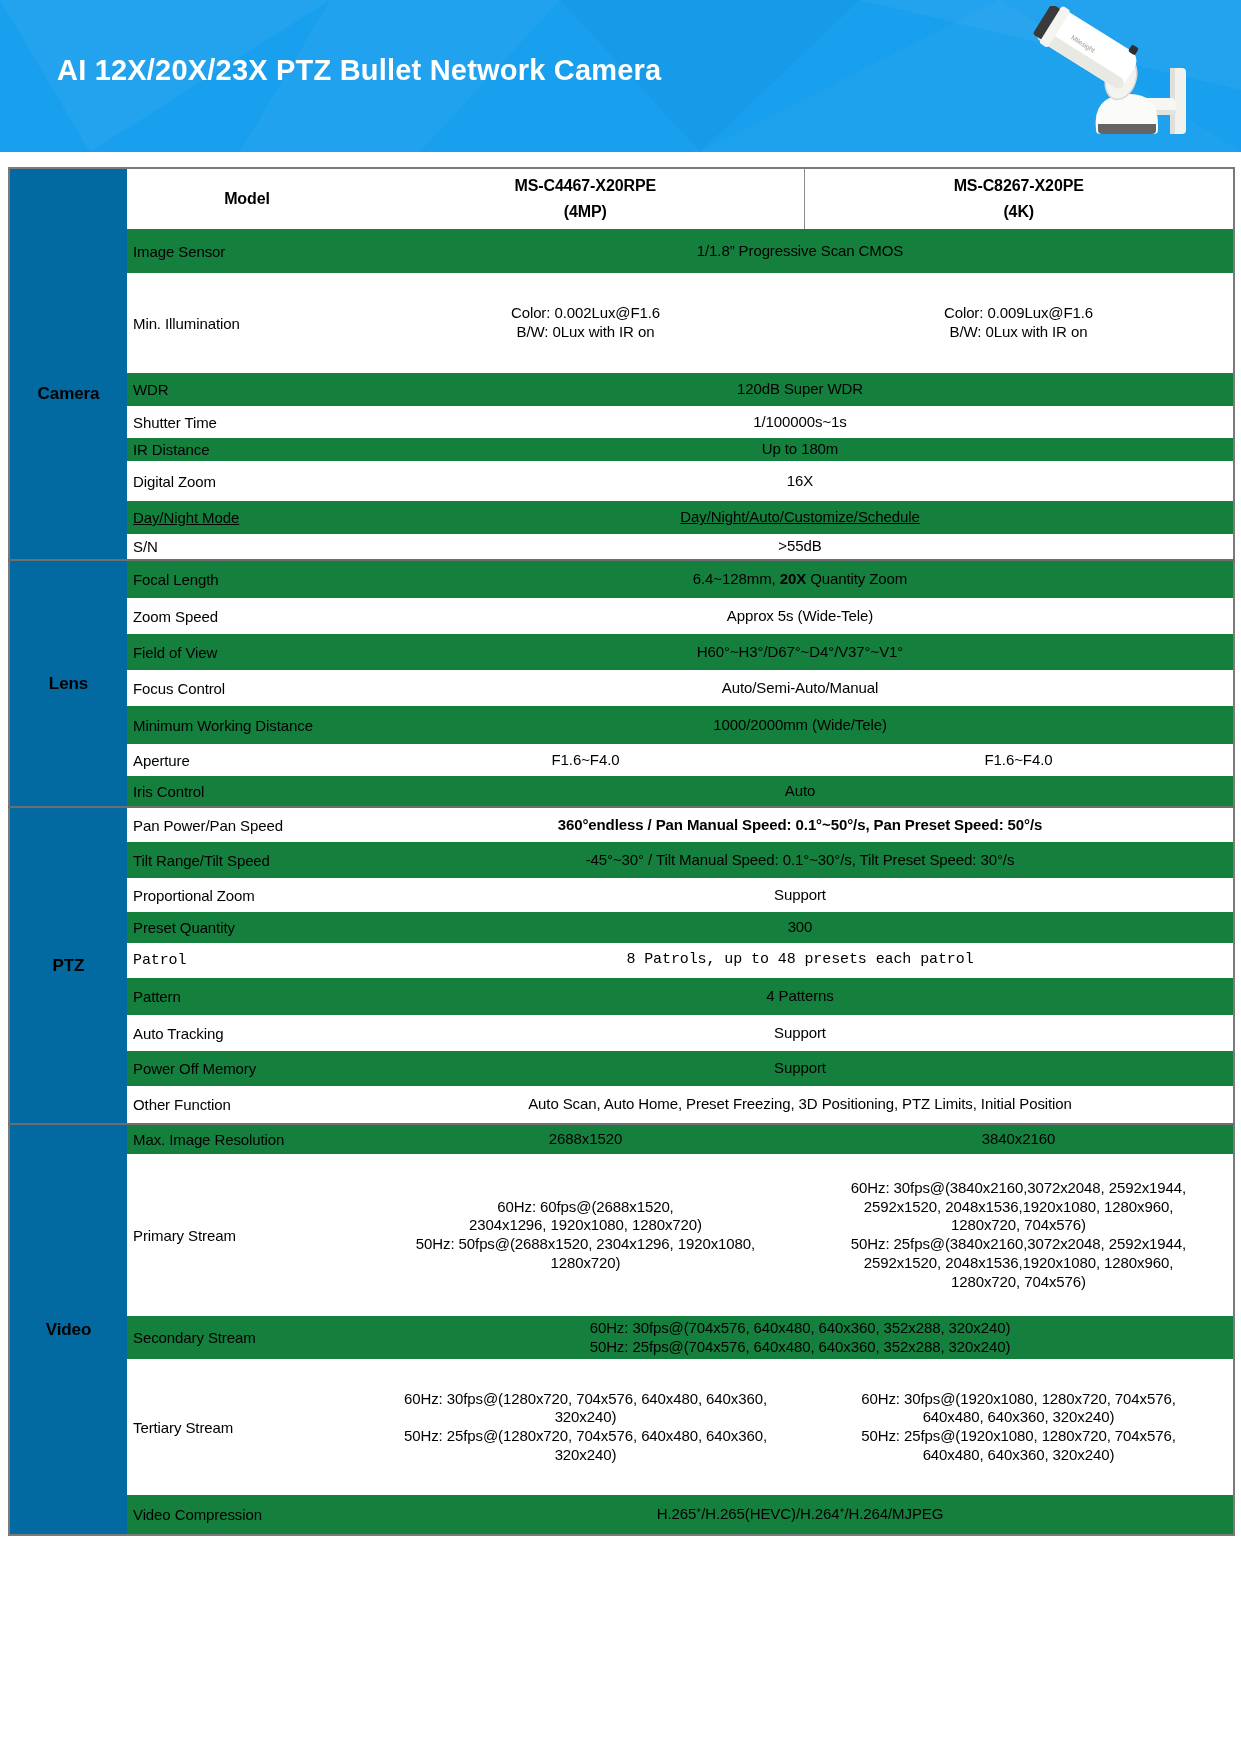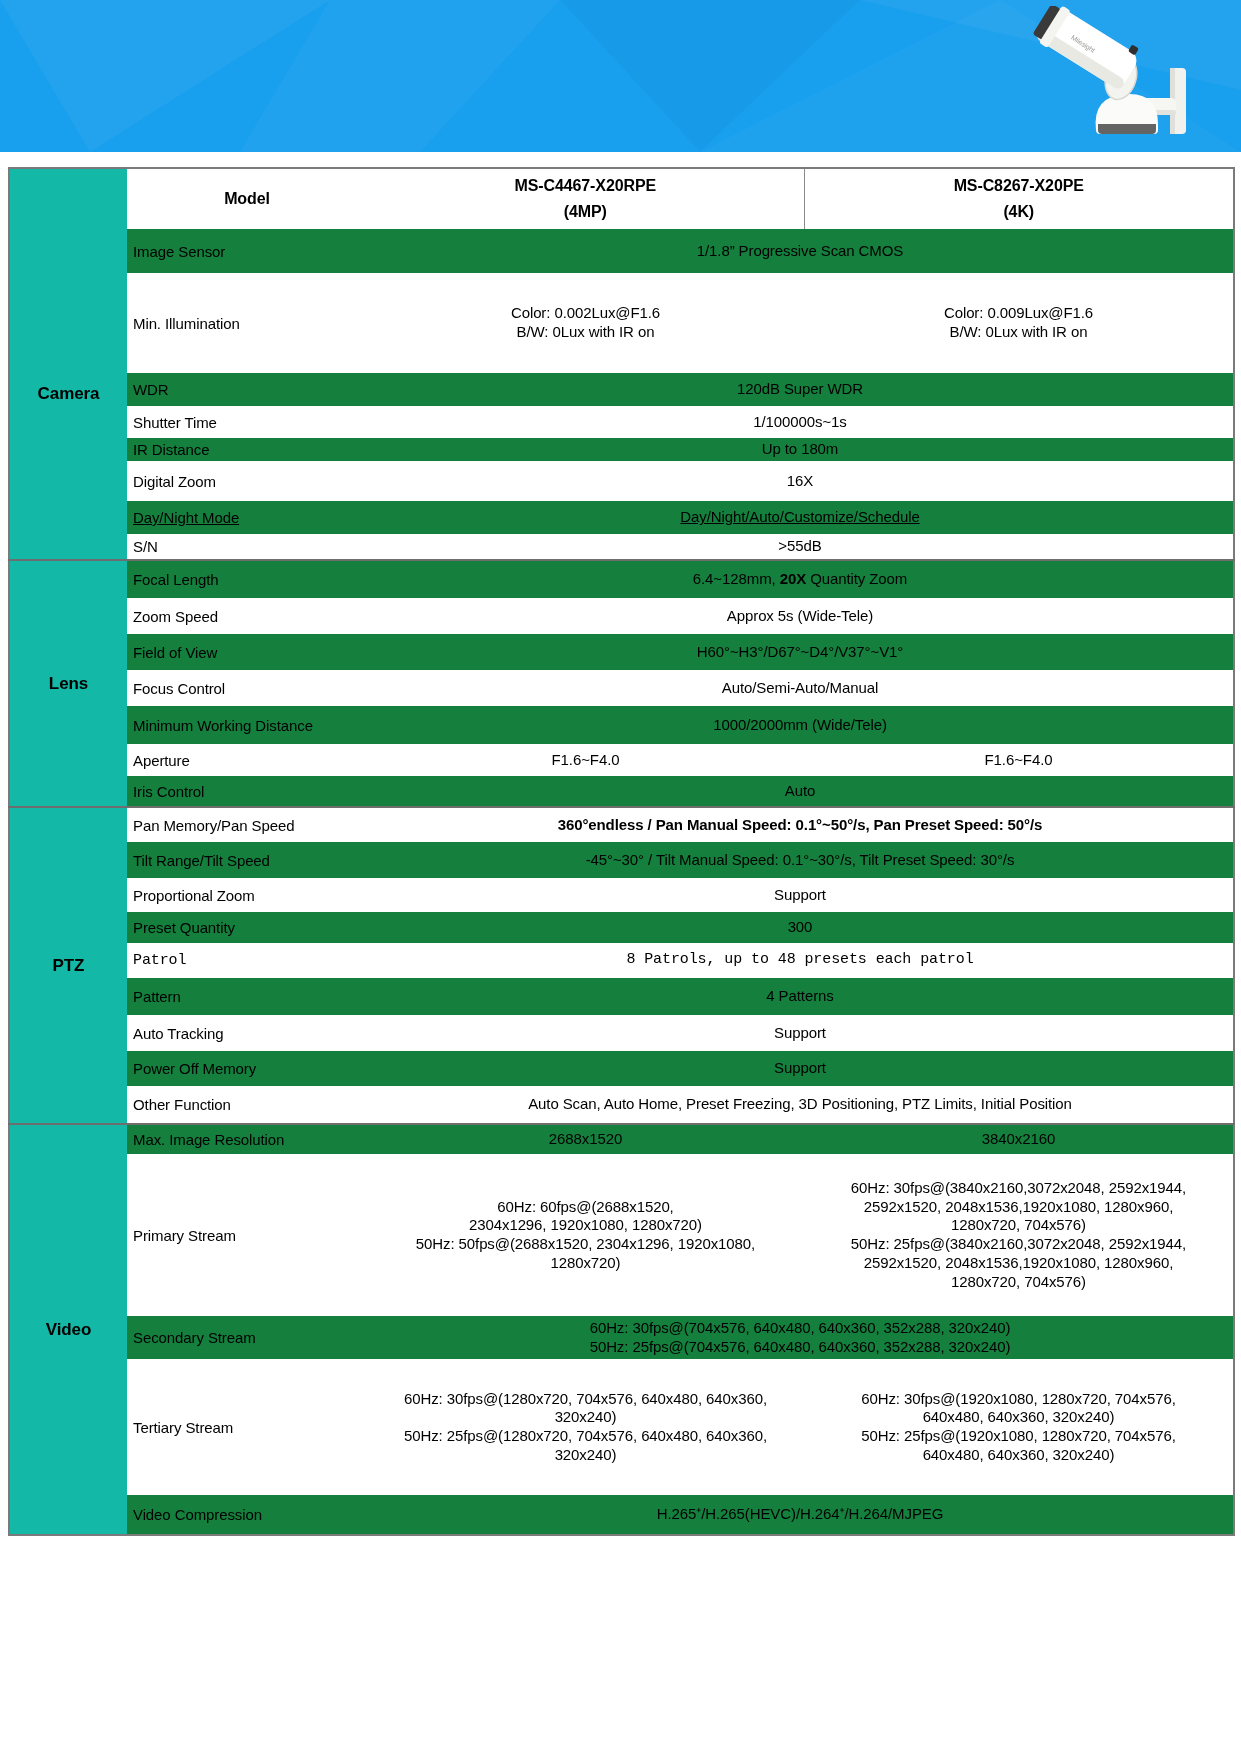--- a/index.html
+++ b/index.html
@@ -23,21 +23,21 @@
   .spec-table{
     position:absolute;left:8px;top:167px;width:1225px;
     border-collapse:collapse;table-layout:fixed;
     font-size:15px;
   }
   .spec-table td{
     border:0;padding:0 6px;vertical-align:middle;
     overflow:hidden;
   }
   .spec-table{border:2px solid #7a7a7a;}
-  .corner,.group-cell{border-right:1.5px solid #8a8a8a;background:#14b8a6;}
+  .corner,.group-cell{border-right:1.5px solid #8a8a8a;background:#0369a1;}
   .model-label,.label-cell{border-right:1.5px solid #8a8a8a;}
   .header-row td{height:60px;}
   .model-label,.model-col{border-bottom:2.5px solid #6e6e6e;}
   .model-col.first{border-right:1.5px solid #8a8a8a;}
   .model-label{font-weight:bold;text-align:center;font-size:16px;}
   .model-col .line{font-weight:bold;font-size:16px;}
   .group-cell{font-weight:bold;font-size:17px;text-align:center;}
   .label-cell{text-align:left;padding-left:12px;}
   .value-cell{text-align:center;}
   tr.shade .label-cell,tr.shade .value-cell{background:#15803d;}
@@ -54,20 +54,21 @@
 <body>
 
 <div class="banner">
   <svg class="facets" width="1241" height="152" viewBox="0 0 1241 152">
     <polygon points="0,0 330,0 90,152" fill="#ffffff" opacity="0.05"></polygon>
     <polygon points="330,0 560,0 420,152 240,152" fill="#ffffff" opacity="0.04"></polygon>
     <polygon points="560,0 860,0 700,152" fill="#000000" opacity="0.02"></polygon>
     <polygon points="860,0 1241,0 1241,90" fill="#ffffff" opacity="0.05"></polygon>
     <polygon points="700,152 1000,0 1241,152" fill="#ffffff" opacity="0.03"></polygon>
   </svg>
+  <div class="page-title">AI 12X/20X/23X PTZ Bullet Network Camera</div>
   <svg class="cam-art" width="175" height="140" viewBox="0 0 175 140">
 
     <rect x="152" y="62" width="16" height="66" rx="4" fill="#f1f1ee"></rect>
     <rect x="152" y="62" width="5" height="66" fill="#e0e0db"></rect>
 
     <rect x="100" y="92" width="58" height="17" rx="5" fill="#f6f6f3"></rect>
     <rect x="100" y="104" width="58" height="5" rx="2" fill="#e3e3de"></rect>
 
     <path d="M78 124 q-4 -34 30 -36 q32 -2 32 30 l0 6 q0 4 -4 4 l-54 0 q-4 0 -4 -4z" fill="#fbfbf9"></path>
     <path d="M80 118 l58 0 l0 6 q0 4 -4 4 l-50 0 q-4 0 -4 -4z" fill="#ececе7" opacity="0.6"></path>
@@ -238,21 +239,21 @@
       <tr class="shade" style="height: 31px;">
         <td class="label-cell">Iris Control</td>
         <td class="value-cell merged" colspan="2">
           <div class="cell-flex">
             <div class="line">Auto</div>
           </div>
         </td>
       </tr>
       <tr style="height: 35px;">
         <td class="group-cell sec-first" rowspan="9">PTZ</td>
-        <td class="label-cell sec-first">Pan Memory/Pan Speed</td>
+        <td class="label-cell sec-first">Pan Power/Pan Speed</td>
         <td class="value-cell merged sec-first" colspan="2">
           <div class="cell-flex bold">
             <div class="line">360°endless / Pan Manual Speed: 0.1°~50°/s, Pan Preset Speed: 50°/s</div>
           </div>
         </td>
       </tr>
       <tr class="shade" style="height: 36px;">
         <td class="label-cell">Tilt Range/Tilt Speed</td>
         <td class="value-cell merged" colspan="2">
           <div class="cell-flex">

